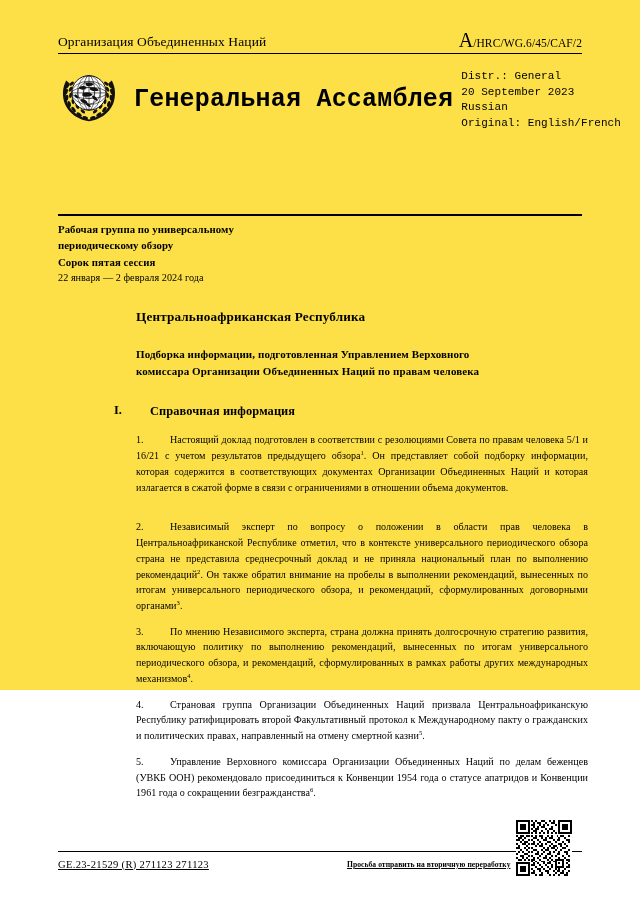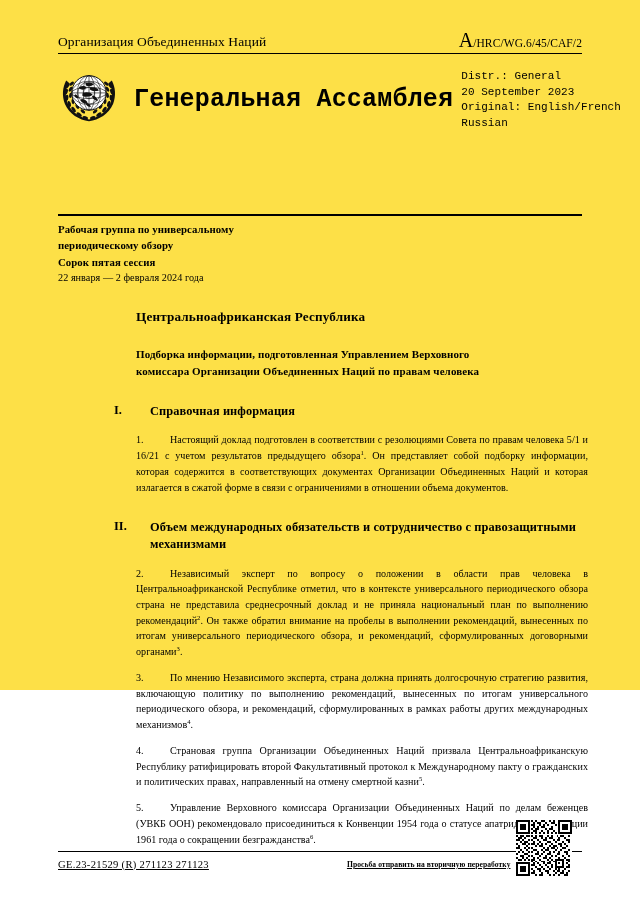--- a/index.html
+++ b/index.html
@@ -316,22 +316,22 @@
             </g>
           </g>
         </svg>
       </div>
 
       <div class="ga-title">Генеральная Ассамблея</div>
 
       <div class="distr-box">
         <div class="d-line">Distr.: General</div>
         <div class="d-line">20 September 2023</div>
+        <div class="d-line">Russian</div>
         <div class="d-line">Original: English/French</div>
-        <div class="d-line">Russian</div>
       </div>
 
     </div>
   </div>
 
   <div class="thick-rule"></div>
 
   <div class="session">
     <div class="s-bold">Рабочая группа по универсальному</div>
     <div class="s-bold">периодическому обзору</div>
@@ -349,24 +349,20 @@
       <div class="num">I.</div>
       <div class="htext">Справочная информация</div>
     </div>
 
     <div class="para">
       <span class="pnum">1.</span><span>Настоящий доклад подготовлен в соответствии с резолюциями Совета по правам человека 5/1 и 16/21 с учетом результатов предыдущего обзора</span><sup>1</sup><span>. Он представляет собой подборку информации, которая содержится в соответствующих документах Организации Объединенных Наций и которая излагается в сжатой форме в связи с ограничениями в отношении объема документов.</span>
     </div>
 
     <div class="s2-gap"></div>
 
-    <div class="section-head">
-      <div class="num">II.</div>
-      <div class="htext">Объем международных обязательств и сотрудничество с правозащитными механизмами</div>
-    </div>
 
     <div class="para">
       <span class="pnum">2.</span><span>Независимый эксперт по вопросу о положении в области прав человека в Центральноафриканской Республике отметил, что в контексте универсального периодического обзора страна не представила среднесрочный доклад и не приняла национальный план по выполнению рекомендаций</span><sup>2</sup><span>. Он также обратил внимание на пробелы в выполнении рекомендаций, вынесенных по итогам универсального периодического обзора, и рекомендаций, сформулированных договорными органами</span><sup>3</sup><span>.</span>
     </div>
 
     <div class="para">
       <span class="pnum">3.</span><span>По мнению Независимого эксперта, страна должна принять долгосрочную стратегию развития, включающую политику по выполнению рекомендаций, вынесенных по итогам универсального периодического обзора, и рекомендаций, сформулированных в рамках работы других международных механизмов</span><sup>4</sup><span>.</span>
     </div>
 
     <div class="para">

